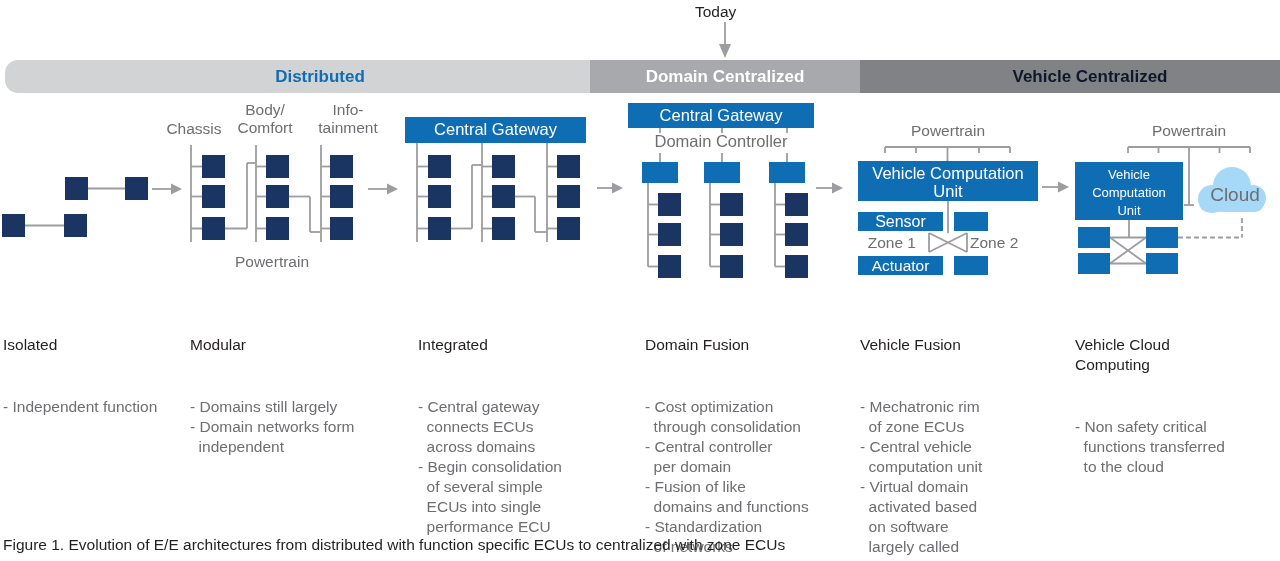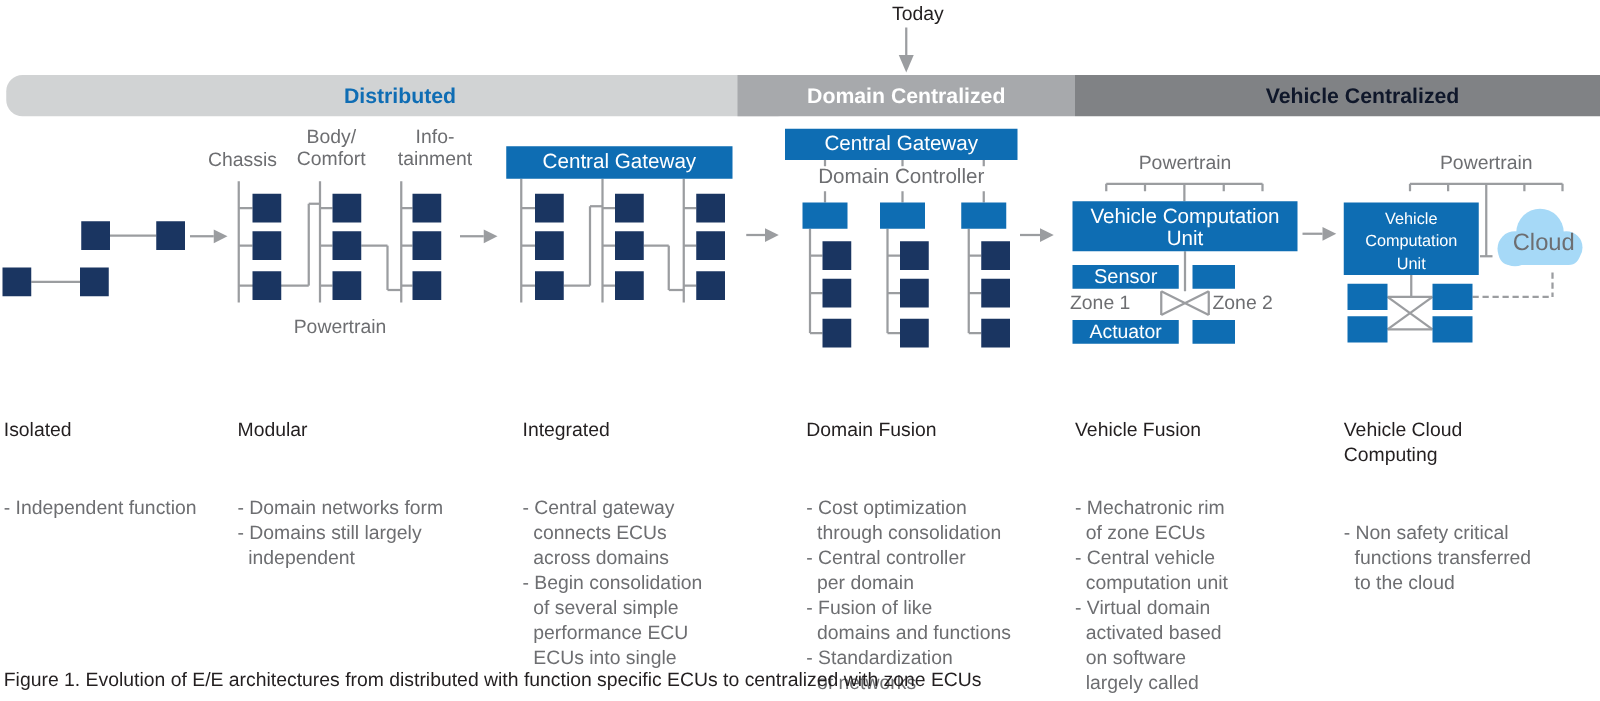--- a/index.html
+++ b/index.html
@@ -11,21 +11,21 @@
   *{margin:0;padding:0;box-sizing:border-box;}
   body{background:#fff;font-family:"Liberation Sans",sans-serif;}
   #stage{position:relative;width:1280px;height:561px;background:#fff;overflow:hidden;}
   .abs{position:absolute;}
   .band{top:60px;height:33px;line-height:33px;text-align:center;font-size:17px;font-weight:bold;}
   #band-distributed{left:5px;width:630px;background:var(--band-light);color:var(--band-blue-text);border-radius:13px;}
   #band-domain{left:590px;width:270px;background:var(--band-mid);color:#fff;}
   #band-vehicle{left:860px;width:460px;background:var(--band-dark);color:#0f172a;}
   .dlabel{color:var(--text-gray);font-size:15.5px;line-height:18px;text-align:center;white-space:pre;}
   .wlabel{color:#fff;text-align:center;white-space:pre;}
-  .today{color:var(--text-dark);font-size:15.5px;text-align:right;}
+  .today{color:var(--text-dark);font-size:15.5px;text-align:left;}
   .col{color:var(--text-gray);font-size:15.5px;line-height:20px;white-space:pre;}
   .col .heading{color:var(--text-dark);white-space:pre;margin-bottom:2px;}
   .caption{color:var(--text-dark);font-size:15.5px;}
   svg{position:absolute;left:0;top:0;}
   svg line{stroke:var(--line-gray);stroke-width:1.8;}
   svg polygon{fill:var(--line-gray);}
   .sq{fill:var(--navy);}
   .bb{fill:var(--blue);}
   .dash{stroke-dasharray:5 3;}
 </style>
@@ -237,40 +237,40 @@
 
   <div class="abs wlabel" style="left:405px;top:120px;width:181px;font-size:16.5px;">Central Gateway</div>
   <div class="abs wlabel" style="left:628px;top:106px;width:186px;font-size:16.5px;">Central Gateway</div>
   <div class="abs dlabel" style="left:628px;top:132px;width:186px;font-size:16.5px;">Domain Controller</div>
 
   <div class="abs dlabel" style="left:898px;top:122px;width:100px;">Powertrain</div>
   <div class="abs wlabel" style="left:858px;top:164px;width:180px;font-size:16.5px;line-height:18px;">Vehicle Computation
 Unit</div>
   <div class="abs wlabel" style="left:858px;top:213px;width:85px;font-size:16px;">Sensor</div>
   <div class="abs wlabel" style="left:858px;top:257px;width:85px;font-size:15.5px;">Actuator</div>
-  <div class="abs dlabel" style="left:856px;top:234px;width:60px;text-align:left;">Zone 1</div>
+  <div class="abs dlabel" style="left:856px;top:234px;width:60px;text-align:right;">Zone 1</div>
   <div class="abs dlabel" style="left:970px;top:234px;width:60px;text-align:left;">Zone 2</div>
 
   <div class="abs dlabel" style="left:1139px;top:122px;width:100px;">Powertrain</div>
   <div class="abs wlabel" style="left:1075px;top:166px;width:108px;font-size:13px;line-height:18px;">Vehicle
 Computation
 Unit</div>
   <div class="abs dlabel" style="left:1200px;top:186px;width:70px;font-size:19px;">Cloud</div>
 
   <div class="abs col" style="left:3px;top:295px;width:185px;">
     <div class="heading">Isolated</div>
     <div><div>- Independent function</div></div>
   </div>
   <div class="abs col" style="left:190px;top:295px;width:225px;">
     <div class="heading">Modular</div>
-    <div><div>- Domain networks form</div><div>- Domains still largely</div><div>  independent</div></div>
+    <div><div>- Domains still largely</div><div>- Domain networks form</div><div>  independent</div></div>
   </div>
   <div class="abs col" style="left:418px;top:295px;width:220px;">
     <div class="heading">Integrated</div>
-    <div><div>- Central gateway</div><div>  connects ECUs</div><div>  across domains</div><div>- Begin consolidation</div><div>  of several simple</div><div>  performance ECU</div><div>  ECUs into single</div></div>
+    <div><div>- Central gateway</div><div>  connects ECUs</div><div>  across domains</div><div>- Begin consolidation</div><div>  of several simple</div><div>  ECUs into single</div><div>  performance ECU</div></div>
   </div>
   <div class="abs col" style="left:645px;top:295px;width:210px;">
     <div class="heading">Domain Fusion</div>
     <div><div>- Cost optimization</div><div>  through consolidation</div><div>- Central controller</div><div>  per domain</div><div>- Fusion of like</div><div>  domains and functions</div><div>- Standardization</div><div>  of networks</div></div>
   </div>
   <div class="abs col" style="left:860px;top:295px;width:210px;">
     <div class="heading">Vehicle Fusion</div>
     <div><div>- Mechatronic rim</div><div>  of zone ECUs</div><div>- Central vehicle</div><div>  computation unit</div><div>- Virtual domain</div><div>  activated based</div><div>  on software</div><div>  largely called</div></div>
   </div>
   <div class="abs col" style="left:1075px;top:295px;width:200px;">

